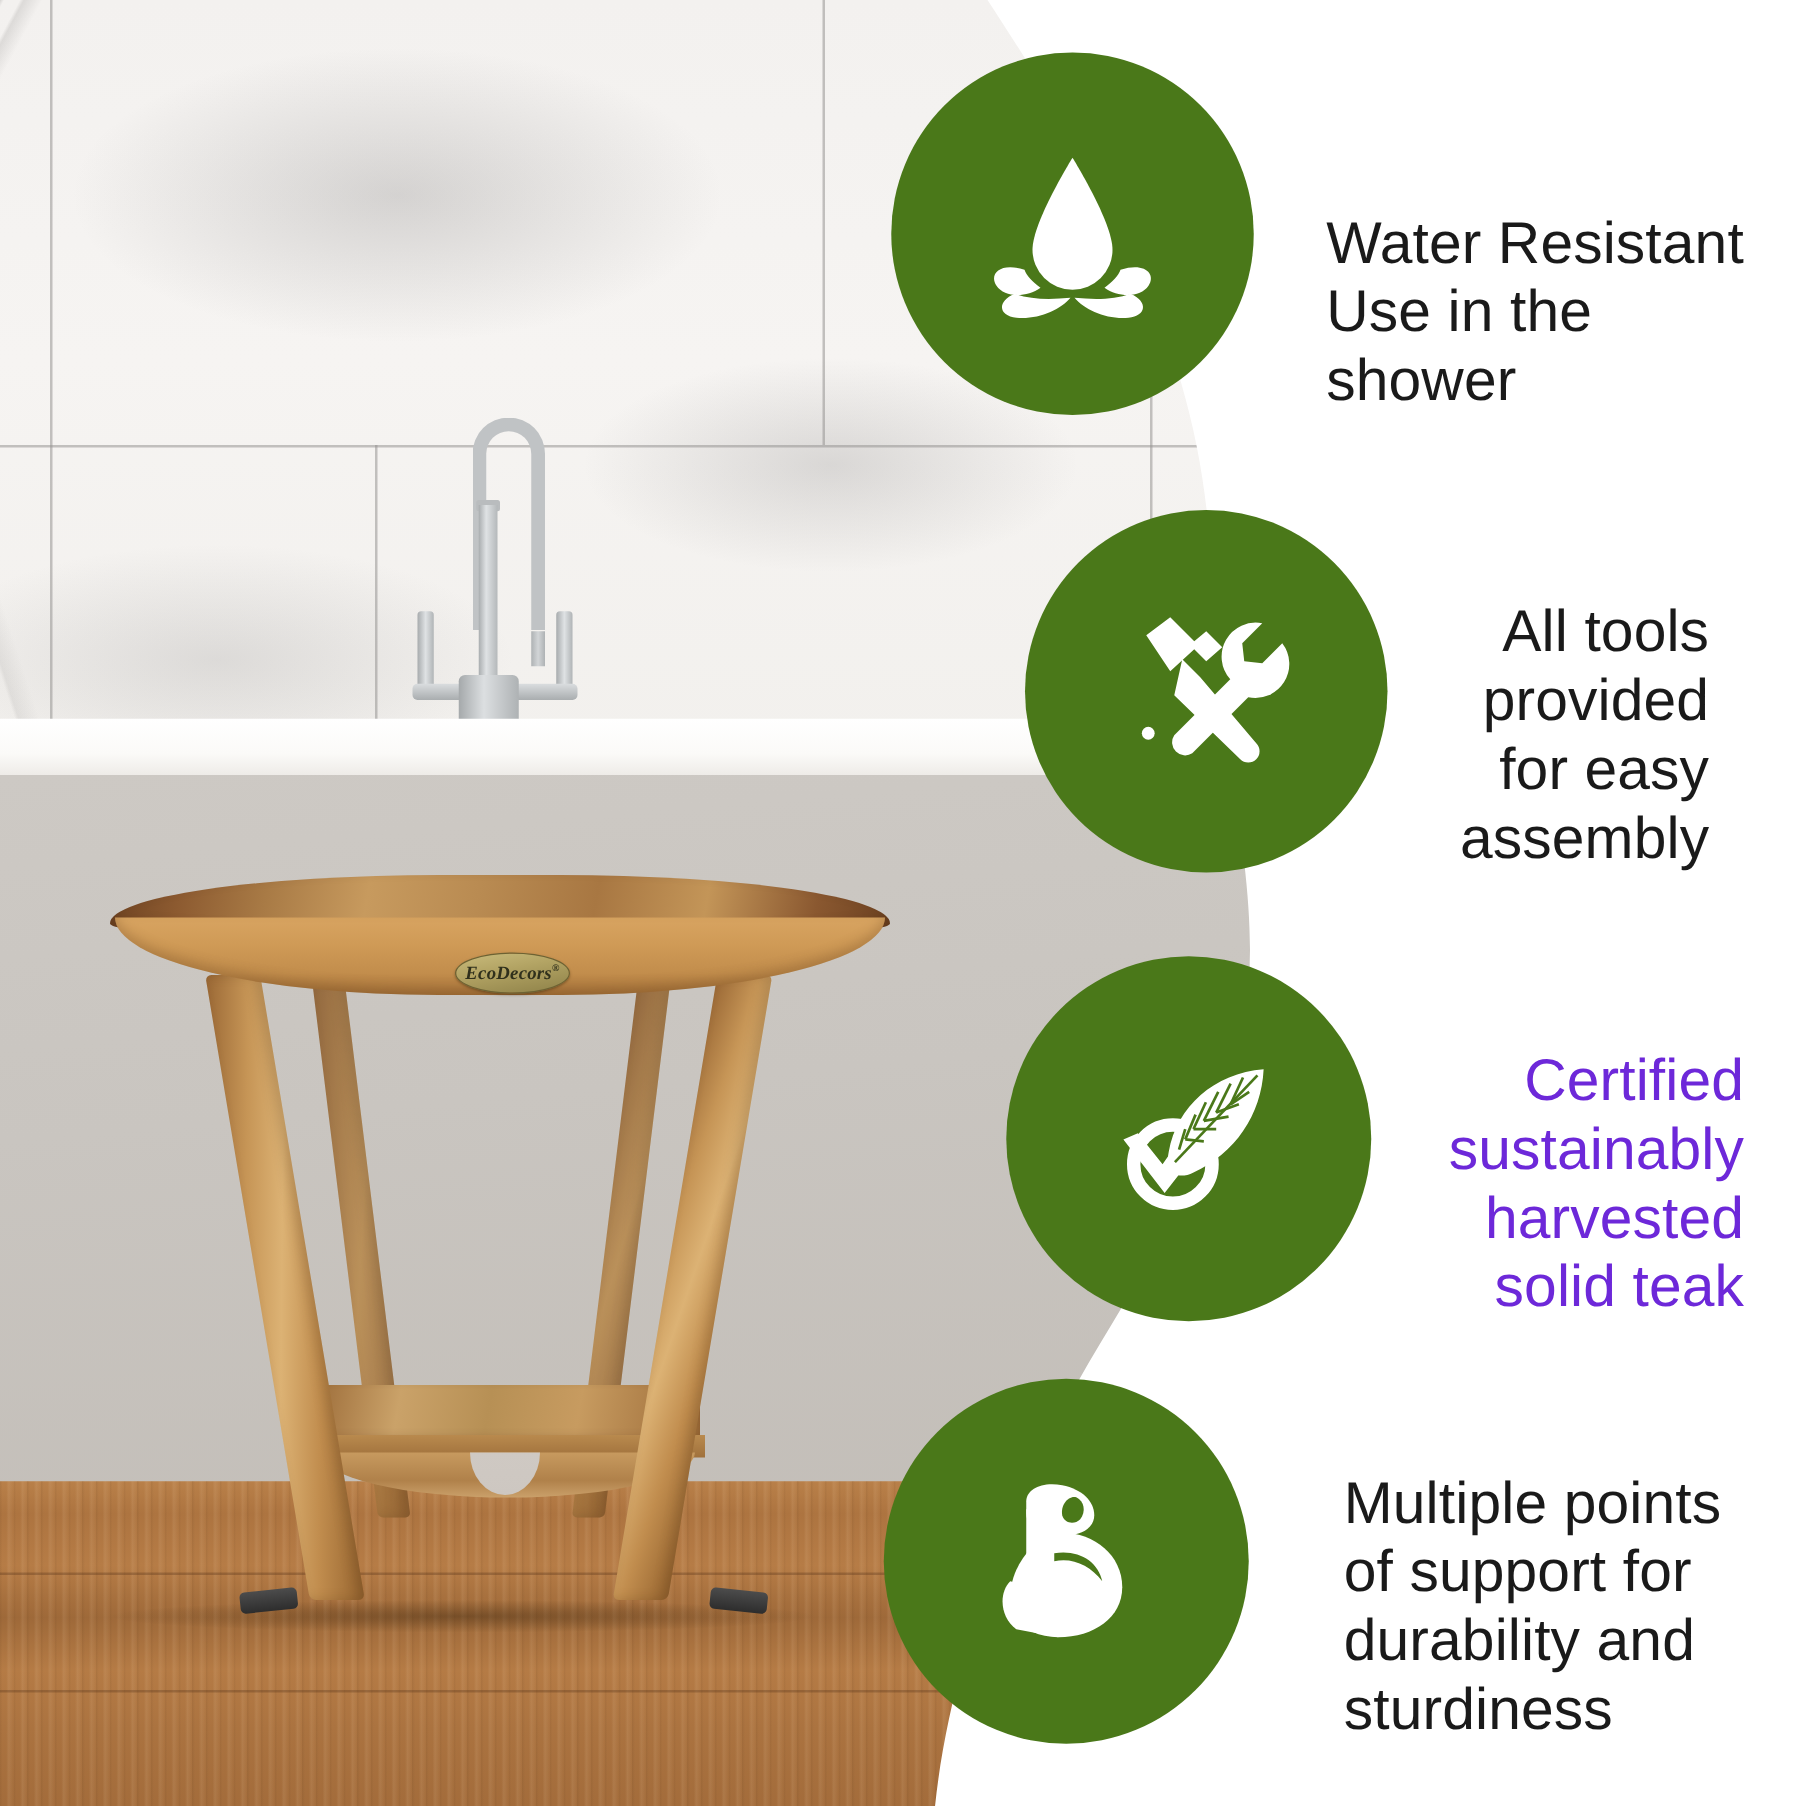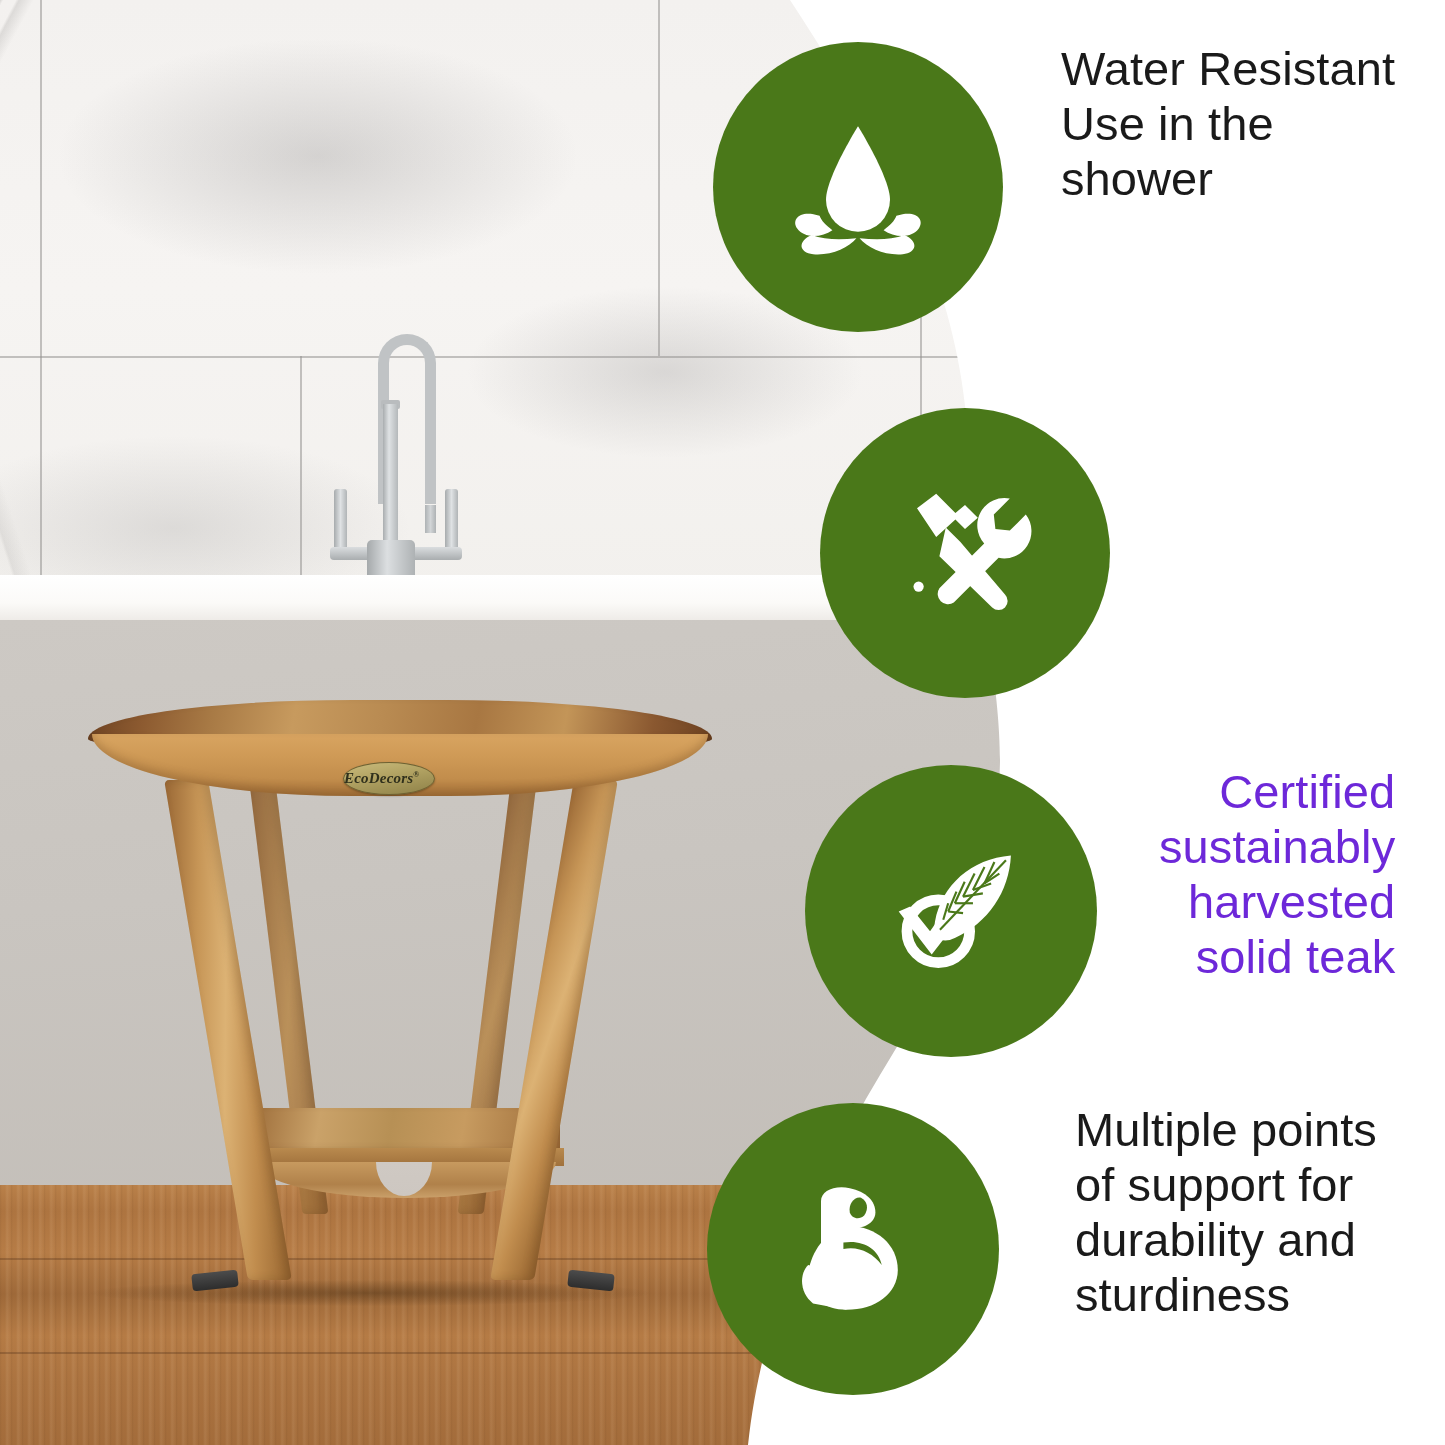--- a/index.html
+++ b/index.html
@@ -112,40 +112,40 @@
            background:linear-gradient(180deg,#c79a5f 0%, #b0814a 62%, #caa06a 100%); }
   .apron-notch { position:absolute; left:296px; top:462px; width:56px; height:34px;
                  border-radius:0 0 50% 50%/0 0 100% 100%;
                  background:linear-gradient(180deg,#cfc9c3,#cdc7c1); }
 
   .foot { position:absolute; width:46px; height:17px; border-radius:4px;
           background:linear-gradient(180deg,#4c4c4c,#2d2d2d); }
   .foot-l { left:112px; top:572px; transform:rotate(-6deg); }
   .foot-r { left:488px; top:572px; transform:rotate(6deg); }
 
-  .badge { position:absolute; left:263px; top:62px; width:92px; height:33px;
+  .badge { position:absolute; left:284px; top:62px; width:92px; height:33px;
            border-radius:50%;
            background:linear-gradient(170deg,#c9bb7c 0%, #b3a464 40%, #8e8148 100%);
            border:1.6px solid #6d6233;
-           display:flex; align-items:center; 
+           display:flex; align-items:center; justify-content:center;
            box-shadow:0 1px 2px rgba(60,40,10,.45); }
   .badge span { font-family:"Liberation Serif", serif; font-style:italic;
                 font-size:15px; font-weight:700; color:#30301c; letter-spacing:.2px;
                 white-space:nowrap; }
   .badge sup { font-size:8px; }
 
   .stool-shadow { position:absolute; left:90px; top:1280px; width:560px; height:26px;
                   border-radius:50%;
                   background:radial-gradient(ellipse at center, rgba(60,38,14,.40), rgba(60,38,14,0) 72%); }
 
   
   .panel { position:absolute; inset:0; pointer-events:none; }
 
   
-  .feature { position:absolute; display:flex; align-items:flex-start; }
+  .feature { position:absolute; display:flex; align-items:flex-end; }
   .circle { border-radius:50%; background:#4a7819;
             display:flex; align-items:center; justify-content:center; flex:none; }
   .circle svg { display:block; }
   .ftext { color:#1a1a1a; font-size:47px; line-height:1.17; font-weight:400;
            letter-spacing:.1px; white-space:pre-line; }
 
   .f1 { left:713px; top:42px; }
   .f1 .circle { width:290px; height:290px; }
   .f1 .ftext { margin-left:58px; text-align:left; }
 
@@ -249,20 +249,24 @@
         <g fill="#ffffff">
 
           <path d="M20 22 L32 13 L44 25 L50 20 L58 28 L50 35 L44 29 L32 40 Z"></path>
           <path d="M38 34 L47 43 L75 76 A5.5 5.5 0 0 1 67 84 L34 52 Z"></path>
           <circle cx="21" cy="71" r="3.2"></circle>
 
           <path d="M78 16 A17 17 0 0 0 62 44 L34 72 A6.5 6.5 0 0 0 43 81 L71 53 A17 17 0 0 0 88 26 L78 36 L69 35 L68 26 Z"></path>
         </g>
       </svg>
     </div>
+    <div class="ftext" style="color: rgb(26, 26, 26);">All tools
+provided
+for easy
+assembly</div>
   </div>
 
   <div class="feature f3">
     <div class="circle" style="background: rgb(74, 120, 25);">
       <svg width="165" height="165" viewBox="0 0 100 100" aria-hidden="true">
         <g fill="none" stroke="#ffffff" stroke-width="6.5">
           <circle cx="42" cy="62" r="19"></circle>
         </g>
         <path fill="#ffffff" d="M18 50 L38 76 L52 58 L44 52 L37 62 L25 47 Z"></path>
         <path fill="#ffffff" d="M86 16 C62 18, 44 34, 40 56 C38 66, 44 70, 52 66 C72 57, 85 38, 86 16 Z"></path>

